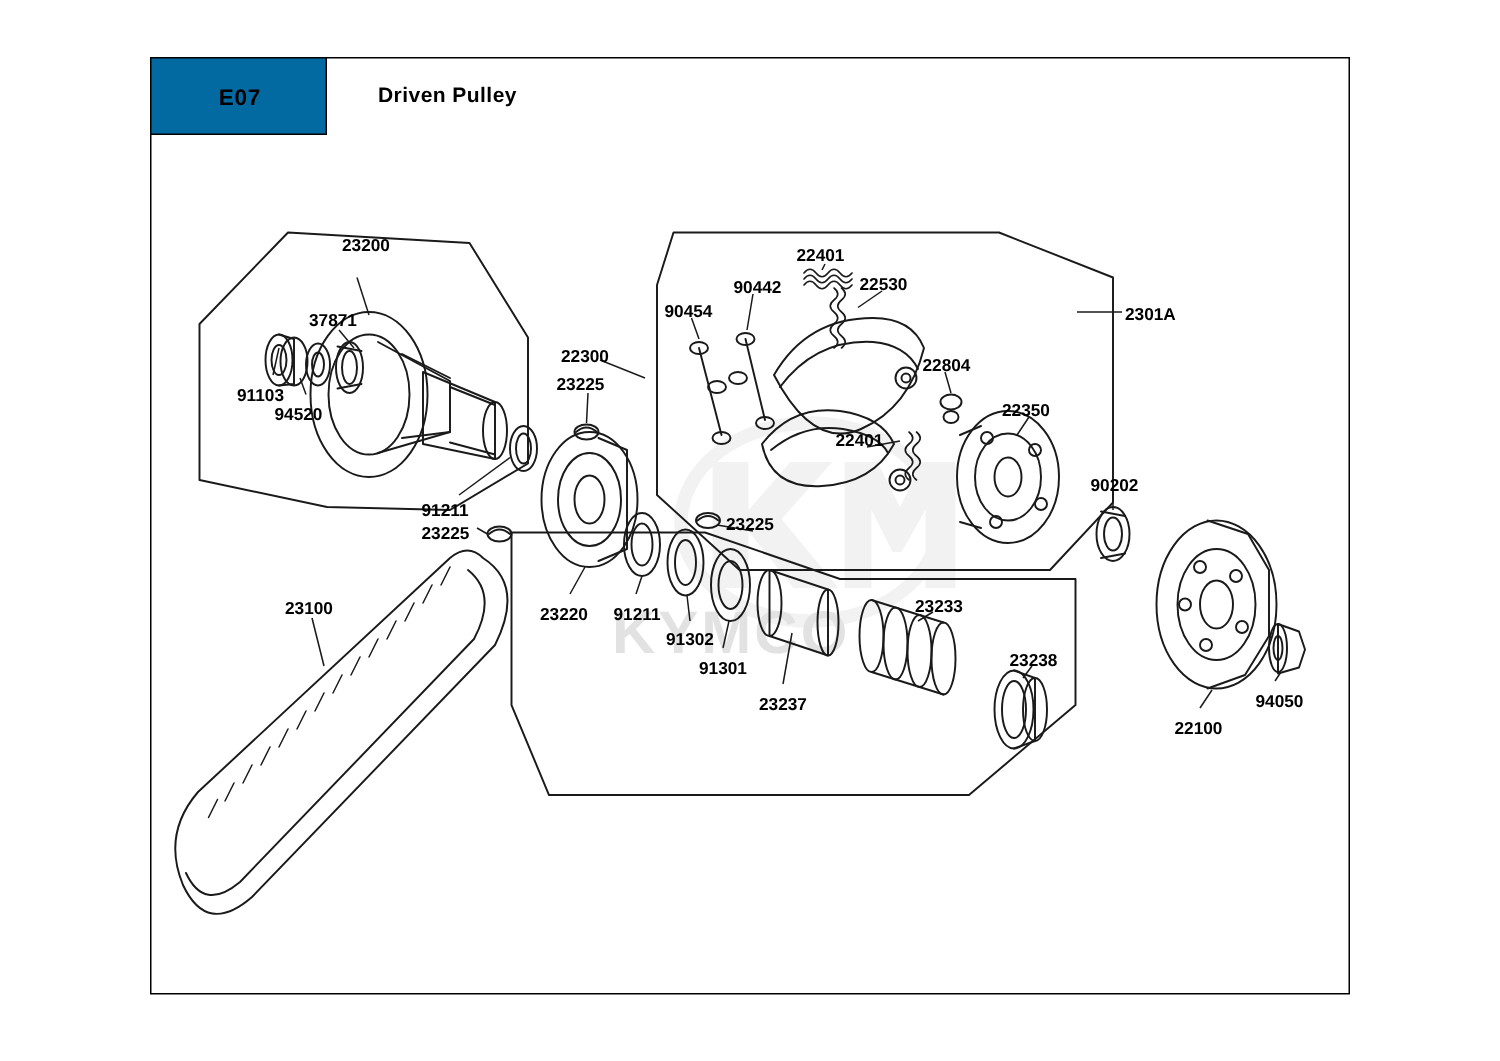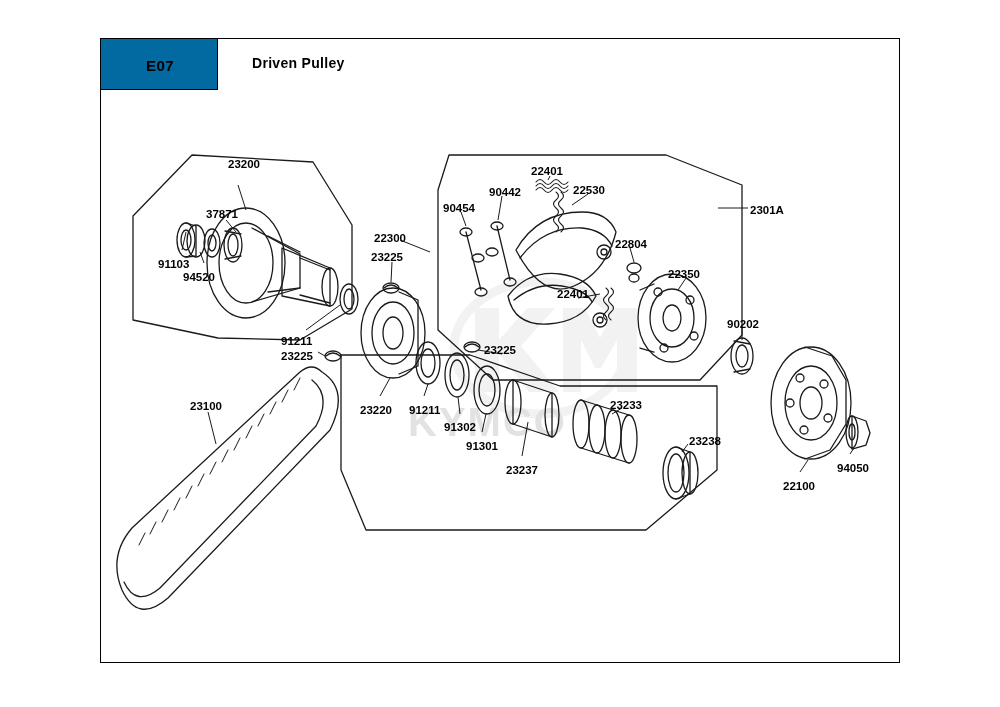--- a/index.html
+++ b/index.html
@@ -275,17 +275,17 @@
   <div class="lbl" style="left:531px;top:165px;">22401</div>
   <div class="lbl" style="left:573px;top:184px;">22530</div>
   <div class="lbl" style="left:615px;top:238px;">22804</div>
   <div class="lbl" style="left:557px;top:288px;">22401</div>
   <div class="lbl" style="left:484px;top:344px;">23225</div>
   <div class="lbl" style="left:668px;top:268px;">22350</div>
   <div class="lbl" style="left:727px;top:318px;">90202</div>
   <div class="lbl" style="left:750px;top:204px;">2301A</div>
   <div class="lbl" style="left:506px;top:464px;">23237</div>
   <div class="lbl" style="left:610px;top:399px;">23233</div>
-  <div class="lbl" style="left:673px;top:435px;margin-left:16px;">23238</div>
+  <div class="lbl" style="left:673px;top:435px;">23238</div>
   <div class="lbl" style="left:783px;top:480px;">22100</div>
   <div class="lbl" style="left:837px;top:462px;">94050</div>
 
 </div>
 
 </body></html>

